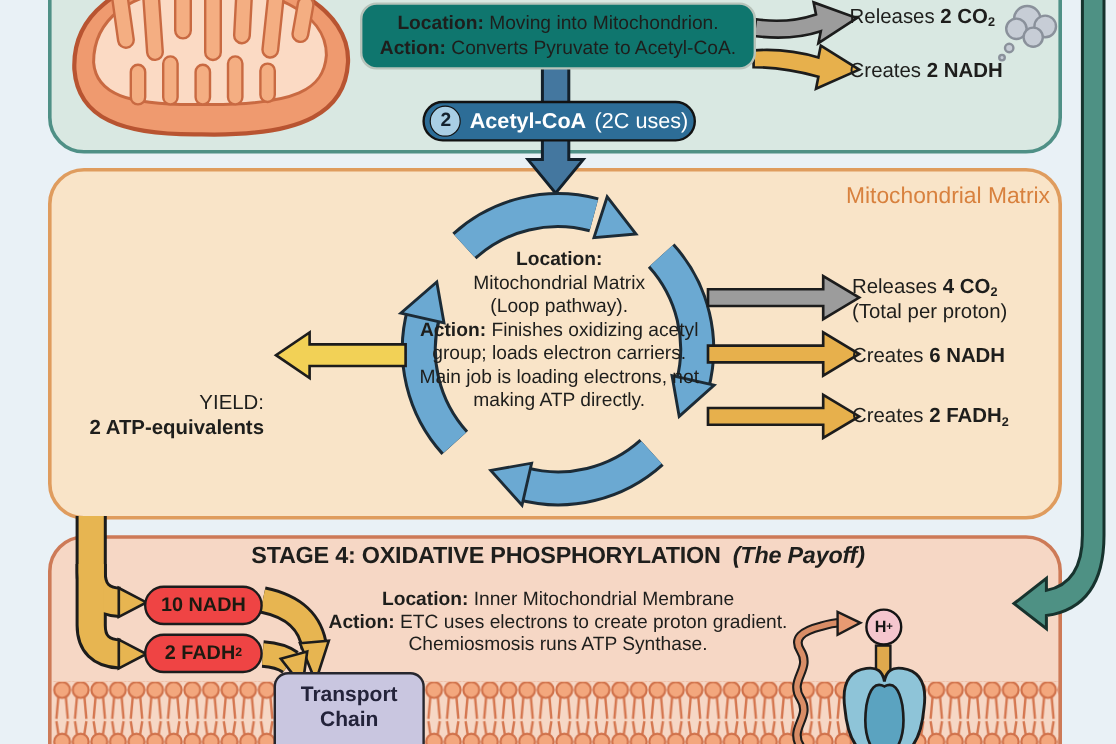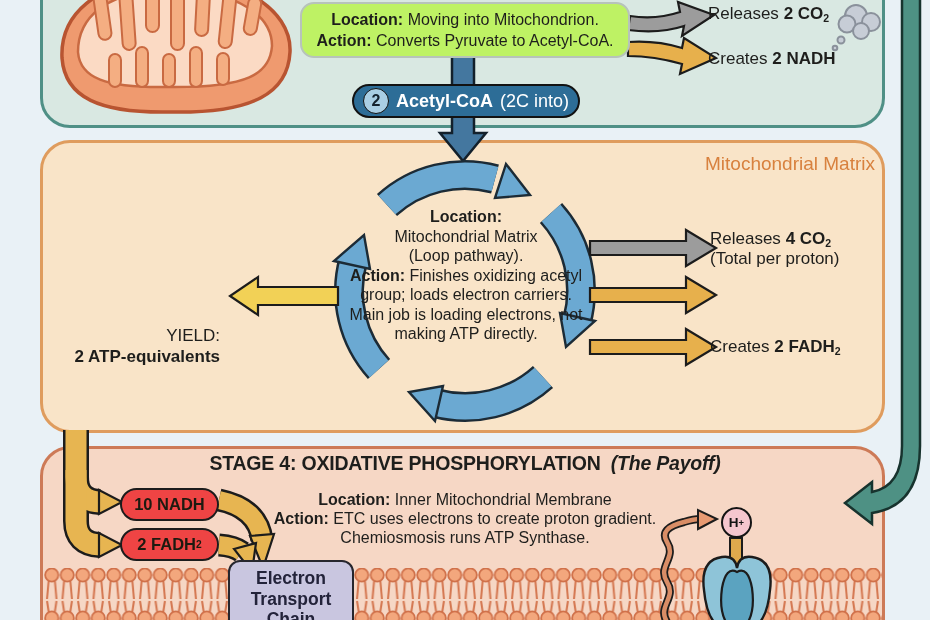--- a/index.html
+++ b/index.html
@@ -9,21 +9,21 @@
   #panel-top{left:40px;top:-44px;width:845px;height:172px;background:#d9e8e2;border:3px solid #4f9086;}
   #panel-mid{left:40px;top:140px;width:845px;height:293px;background:#f9e4c8;border:3px solid #df9c5e;}
   #panel-bot{left:40px;top:446px;width:845px;height:230px;background:#f6d7c5;border:3px solid #cd7a57;}
   svg.layer{position:absolute;left:0;top:0;}
   .txt{position:absolute;line-height:1.18;}
   .b{font-weight:bold;}
   .lbl{font-weight:bold;margin-right:0.28em;}
   .pre{margin-right:0.28em;}
   sub.s{font-size:0.62em;font-weight:bold;vertical-align:-0.25em;}
   sup.s{font-size:0.7em;font-weight:bold;vertical-align:0.35em;}
-  #top-box{position:absolute;left:300px;top:2px;width:330px;height:56px;background:#bef264;
+  #top-box{position:absolute;left:300px;top:2px;width:330px;height:56px;background:#0f766e;
     border:2px solid #b7c3ba;border-radius:14px;box-sizing:border-box;
     display:flex;flex-direction:column;justify-content:center;text-align:center;font-size:16px;line-height:21px;}
   #acetyl-pill{position:absolute;left:352px;top:84px;width:228px;height:34px;background:#2d6d97;
     border:2.5px solid #121212;border-radius:18px;box-sizing:border-box;display:flex;align-items:center;
     justify-content:center;gap:7px;color:#fff;font-size:18px;}
   #acetyl-pill .badge{display:inline-flex;width:24px;height:24px;border-radius:50%;background:#a9cee4;
     color:#14222e;font-weight:bold;align-items:center;justify-content:center;font-size:16px;border:1.5px solid #121212;}
   #matrix-label{position:absolute;left:620px;top:153px;width:255px;text-align:right;color:#d8813e;font-size:19px;}
   #krebs-center{position:absolute;left:349px;top:207px;width:234px;text-align:center;font-size:16px;line-height:19.5px;}
   #yield-text{position:absolute;left:40px;top:277px;width:180px;text-align:right;font-size:17px;line-height:21px;margin-top:48px;}
@@ -176,21 +176,21 @@
   <div class="txt" style="left:708px;top:4px;font-size:17px;">
     <span class="pre">Releases</span><span class="b">2 CO</span><sub class="s">2</sub>
   </div>
   <div class="txt" style="left:708px;top:49px;font-size:17px;">
     <span class="pre">Creates</span><span class="b">2 NADH</span>
   </div>
 
   <div id="acetyl-pill">
     <span class="badge">2</span>
     <span class="b">Acetyl-CoA</span>
-    <span>(2C into)</span>
+    <span>(2C uses)</span>
   </div>
 
   <div id="matrix-label">Mitochondrial Matrix</div>
 
   <div id="krebs-center">
     <div class="b">Location:</div>
     <div>Mitochondrial Matrix</div>
     <div>(Loop pathway).</div>
     <div>
       <span class="lbl">Action:</span><span>Finishes oxidizing acetyl group; loads electron carriers. Main job is loading electrons, not making ATP directly.</span>
@@ -199,20 +199,23 @@
 
   <div id="yield-text">
     <div>YIELD:</div>
     <div class="b">2 ATP-equivalents</div>
   </div>
 
   <div class="txt" style="left:710px;top:229px;font-size:17px;">
     <div><span class="pre">Releases</span><span class="b">4 CO</span><sub class="s">2</sub></div>
     <div>(Total per proton)</div>
   </div>
+  <div class="txt" style="left:710px;top:287px;font-size:17px;">
+    <span class="pre">Creates</span><span class="b">6 NADH</span>
+  </div>
   <div class="txt" style="left:710px;top:337px;font-size:17px;">
     <span class="pre">Creates</span><span class="b">2 FADH</span><sub class="s">2</sub>
   </div>
 
   <div id="stage4-title">
     <span>STAGE 4: OXIDATIVE PHOSPHORYLATION</span>
     <span style="font-style:italic;margin-left:0.25em;text-align:right;">(The Payoff)</span>
   </div>
   <div class="bot-line" style="top:491px;">
     <span class="lbl">Location:</span><span>Inner Mitochondrial Membrane</span>
@@ -222,21 +225,20 @@
   </div>
   <div class="bot-line" style="top:529px;">Chemiosmosis runs ATP Synthase.</div>
 
   <div class="gold-pill" style="top:488px;">10 NADH</div>
   <div class="gold-pill" style="top:528px;">
     <span>2 FADH</span>
       <sub class="s">2</sub>
   </div>
 
   <div id="etc-box">
-    <div>Electron</div>
     <div>Transport</div>
     <div>Chain</div>
   </div>
 
   <div id="h-plus">
     <span>H</span>
       <sup class="s">+</sup>
   </div>
 
 </div>

